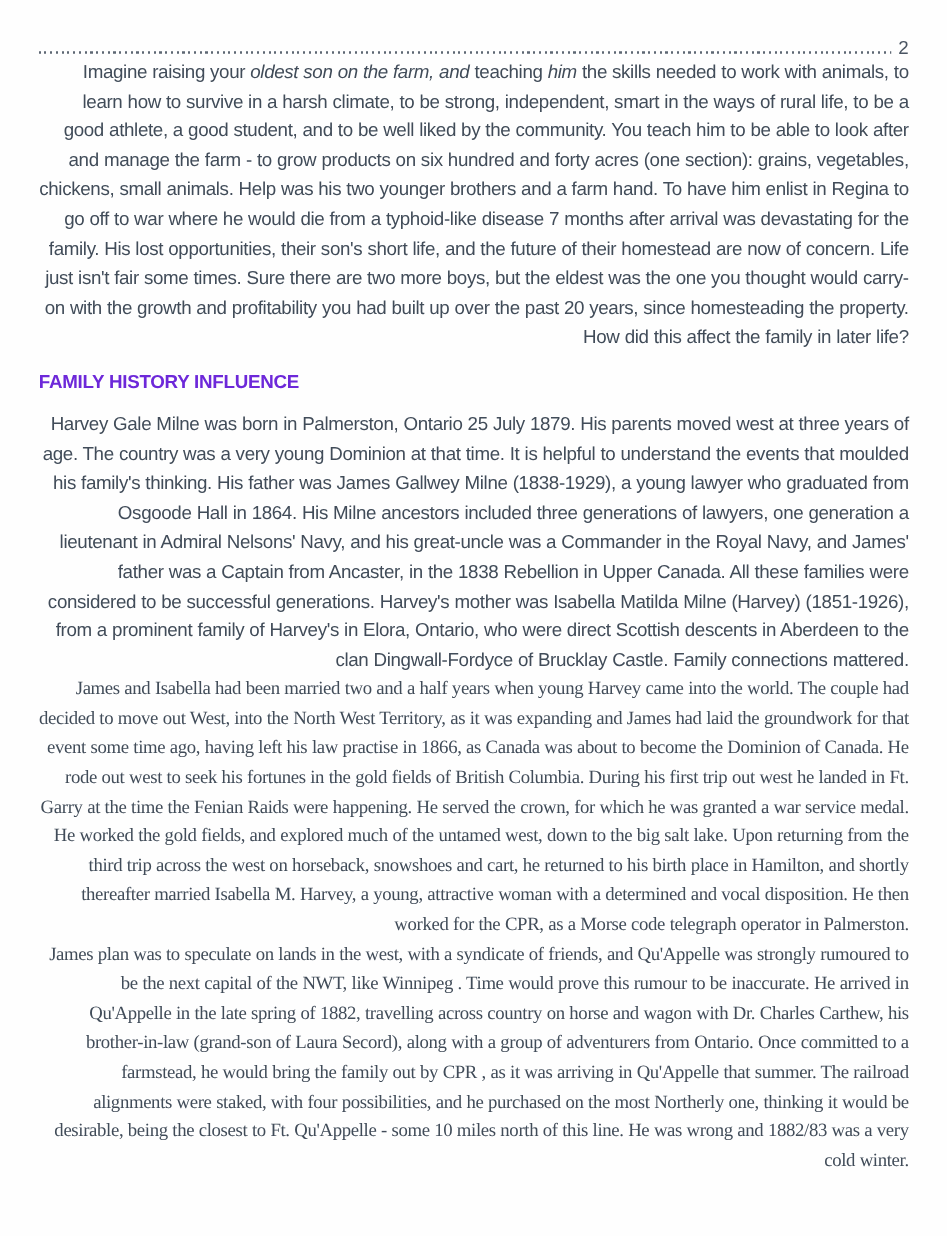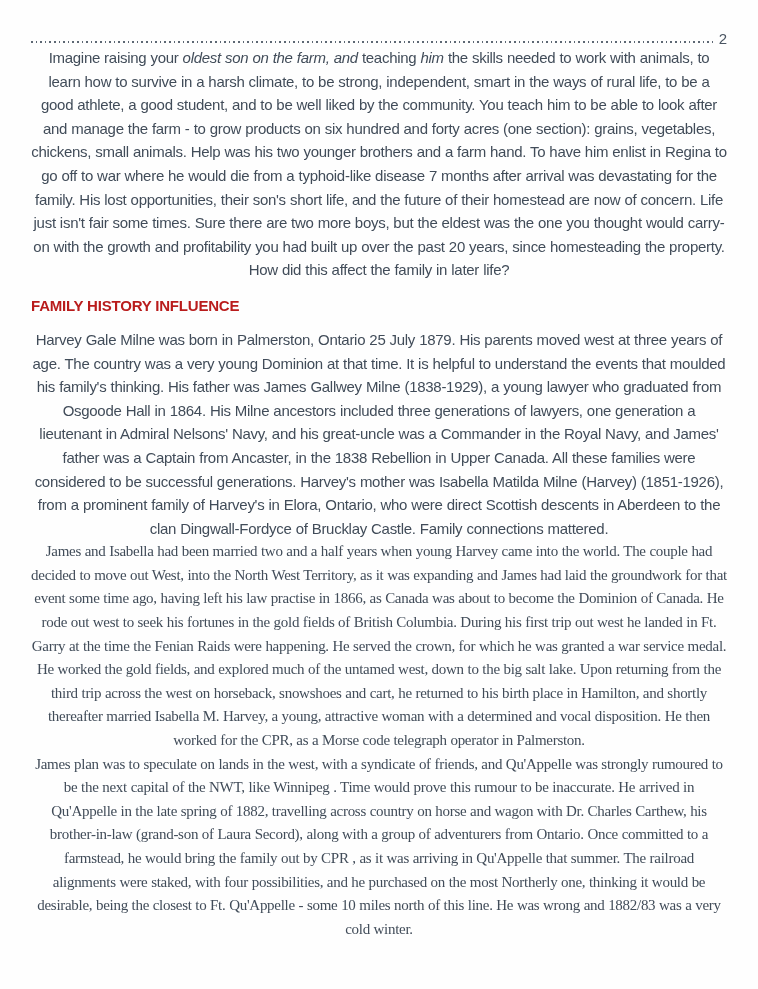--- a/index.html
+++ b/index.html
@@ -42,29 +42,29 @@
     color: #4a5providers562;
     color: #4a5562;
     padding-left: 6px;
     line-height: 1;
   }
   p.body-text {
     font-size: 15px;
     line-height: 23.6px;
     letter-spacing: -0.28px;
     margin: 0;
-    text-align: center;
+    text-align: right;
     word-spacing: 0.2px;
   }
   .para-1 { margin-top: 33px; }
   .section-heading {
     font-size: 15px;
     font-weight: bold;
     letter-spacing: -0.2px;
-    color: #b91c1c;
+    color: #6d28d9;
     margin: 15px 0 14px 0;
   }
   .para-gap { margin-top: 17px; font-family: Liberation Serif, serif; }
   .italic { font-style: italic; }
 </style>
 </head>
 <body>
 
 <div class="page">
 

